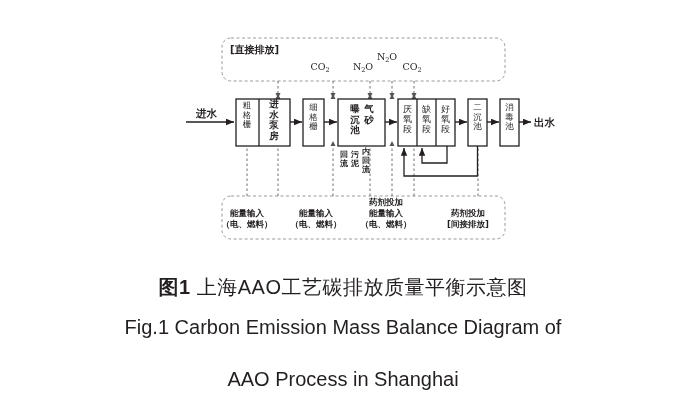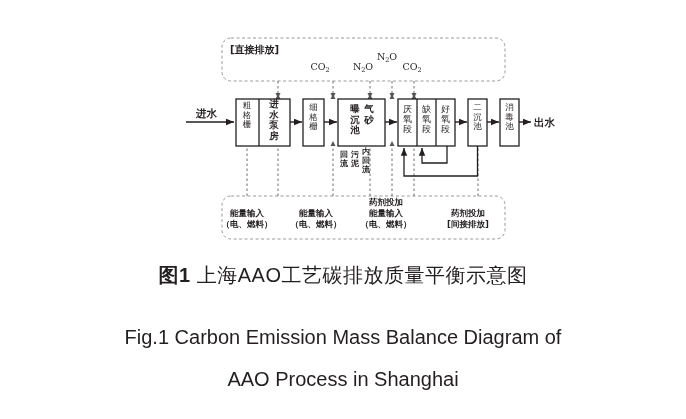--- a/index.html
+++ b/index.html
@@ -13,25 +13,25 @@
   }
   #figure{
     position:absolute;left:0;top:0;width:686px;height:260px;
   }
   #figure svg{display:block;}
   .cap{
     position:absolute;left:0;width:686px;text-align:center;
     color:#231f20;
   }
   #cap-cn{
-    top:260px;font-size:20px;line-height:30px;letter-spacing:.5px;
+    top:272px;font-size:20px;line-height:30px;letter-spacing:.5px;
   }
   #cap-cn .lead{font-weight:bold;}
   #cap-en1{
-    top:312px;font-size:20px;line-height:30px;margin-top:10px;
+    top:312px;font-size:20px;line-height:30px;
   }
   #cap-en2{
     top:364px;font-size:20px;line-height:30px;
   }
 </style>
 </head>
 <body>
 
 <div id="figure">
 <svg width="686" height="260" viewBox="0 0 686 260" xmlns="http://www.w3.org/2000/svg">

